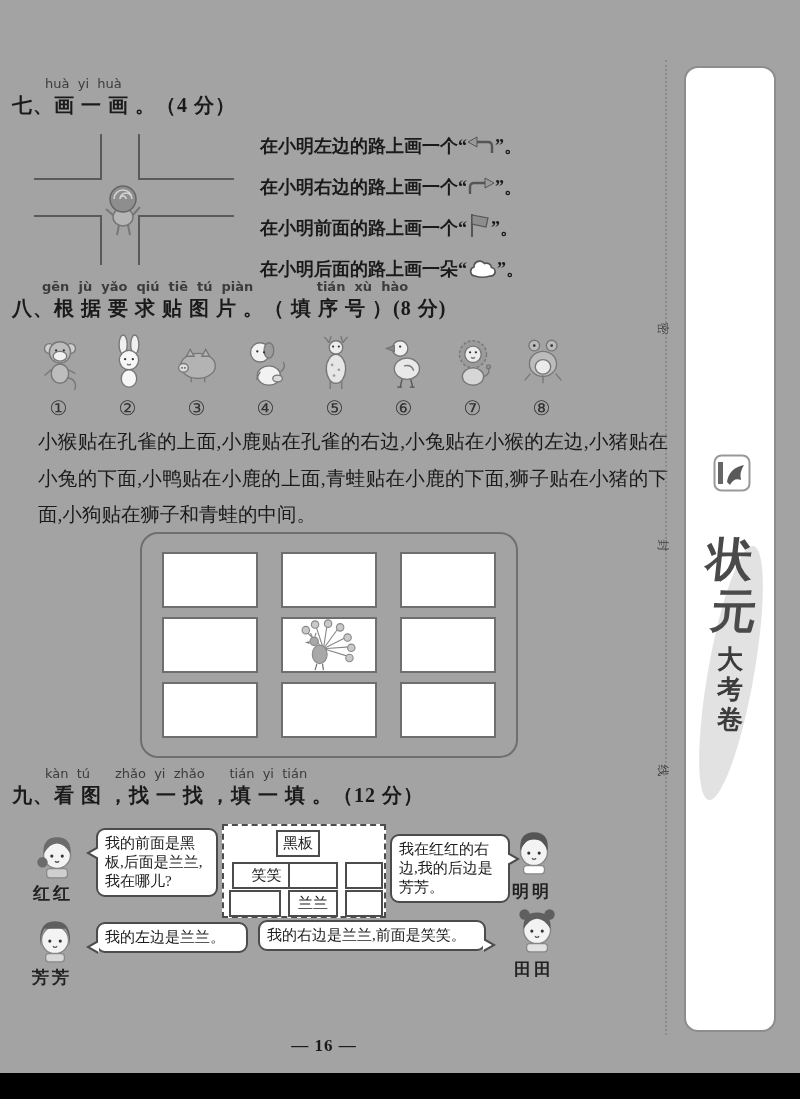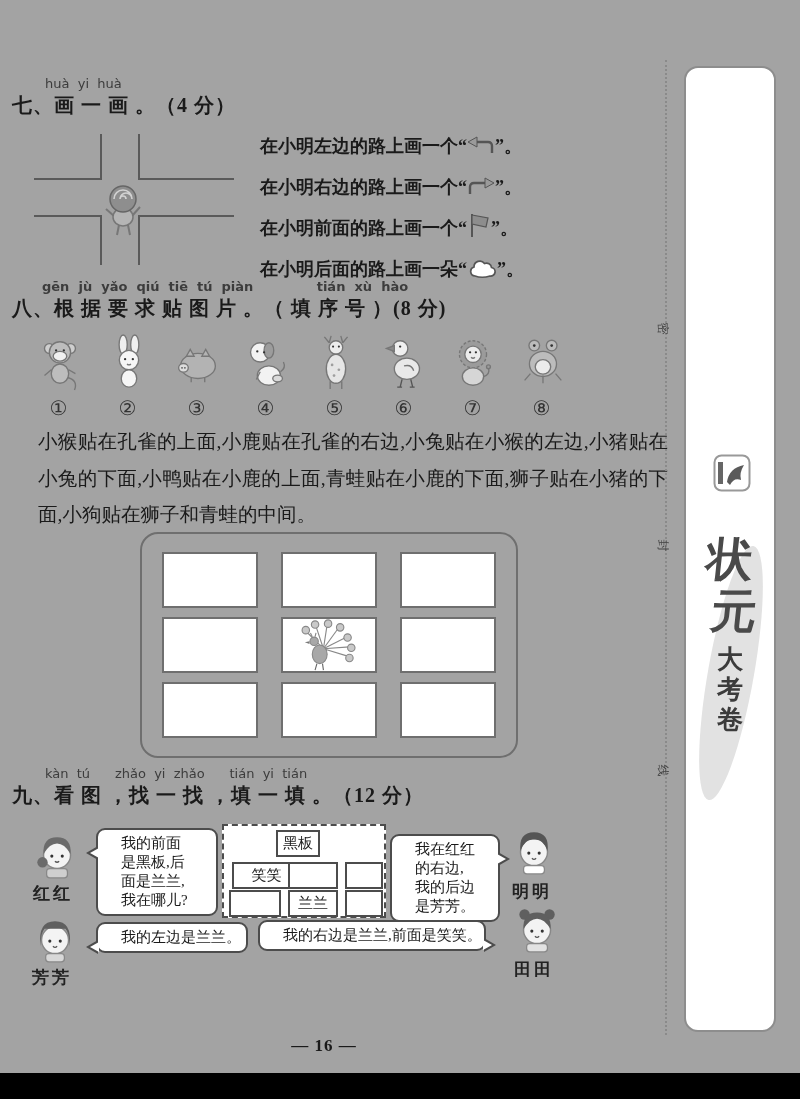--- a/index.html
+++ b/index.html
@@ -39,21 +39,21 @@
     justify-content:space-between; align-content:space-between; padding:18px 20px;
   }
   .grid-cell { border:2px solid #6f6f6f; background:#fff; display:flex; align-items:center; justify-content:center; }
 
   
   .scene { width:645px; height:175px; }
   .avatar { width:52px; height:52px; }
   .kid-label { font-size:17px; font-weight:700; letter-spacing:3px; color:#222;text-align:right; }
   .bubble {
     position:absolute; border:2px solid #4c4c4c; border-radius:9px; background:#fff;
-    font-size:15px; line-height:19px; padding:4px 23px;
+    font-size:15px; line-height:19px; padding:4px 7px;
   }
   .bubble::before, .bubble::after { content:""; position:absolute; width:0; height:0; }
   .tail-left::before { left:-12px; top:16px; border-top:7px solid transparent; border-bottom:7px solid transparent; border-right:12px solid #4c4c4c; }
   .tail-left::after  { left:-8px;  top:18px; border-top:5px solid transparent; border-bottom:5px solid transparent; border-right:9px solid #fff; }
   .tail-right::before{ right:-12px; top:16px; border-top:7px solid transparent; border-bottom:7px solid transparent; border-left:12px solid #4c4c4c; }
   .tail-right::after { right:-8px;  top:18px; border-top:5px solid transparent; border-bottom:5px solid transparent; border-left:9px solid #fff; }
   .dashed-box { border:2px dashed #4c4c4c; background:#fff; }
   .slot { position:absolute; border:2px solid #4c4c4c; background:#fff; text-align:center; font-size:15px; line-height:23px; }
 
   
@@ -282,21 +282,21 @@
     <div class="abs dashed-box" style="left:200px; top:4px; width:164px; height:94px;">
       <div class="slot" style="left:52px; top:4px;  width:44px; height:27px;">黑板</div>
       <div class="slot" style="left:8px;  top:36px; width:69px; height:27px;">笑笑</div>
       <div class="slot" style="left:64px; top:36px; width:50px; height:27px;"></div>
       <div class="slot" style="left:121px;top:36px; width:38px; height:27px;"></div>
       <div class="slot" style="left:5px;  top:64px; width:52px; height:27px;"></div>
       <div class="slot" style="left:64px; top:64px; width:50px; height:27px;">兰兰</div>
       <div class="slot" style="left:121px;top:64px; width:38px; height:27px;"></div>
     </div>
 
-    <div class="bubble tail-right" style="left:368px; top:14px; width:110px;">我在红红的右边,我的后边是芳芳。</div>
+    <div class="bubble tail-right" style="left:368px; top:14px; width:120px;">我在红红的右边,我的后边是芳芳。</div>
     <svg class="abs avatar" style="left:486px; top:4px;" viewBox="0 0 50 50">
       <circle cx="25" cy="27" r="13" fill="#f3f3f3" stroke="#888" stroke-width="1.4"></circle>
       <path d="M12 26 Q10 8 25 8 Q40 8 38 26 Q34 14 25 15 Q16 14 12 26 Z" fill="#555"></path>
       <circle cx="20" cy="28" r="1.5" fill="#333"></circle>
         <circle cx="30" cy="28" r="1.5" fill="#333"></circle>
       <path d="M23 33 q2 2 4 0" stroke="#555" fill="none" stroke-width="1.3"></path>
       <rect x="15" y="40" width="20" height="8" rx="3" fill="#fff" stroke="#888" stroke-width="1.2"></rect>
     </svg>
     <div class="abs kid-label" style="left:490px; top:60px;">明明</div>
 

